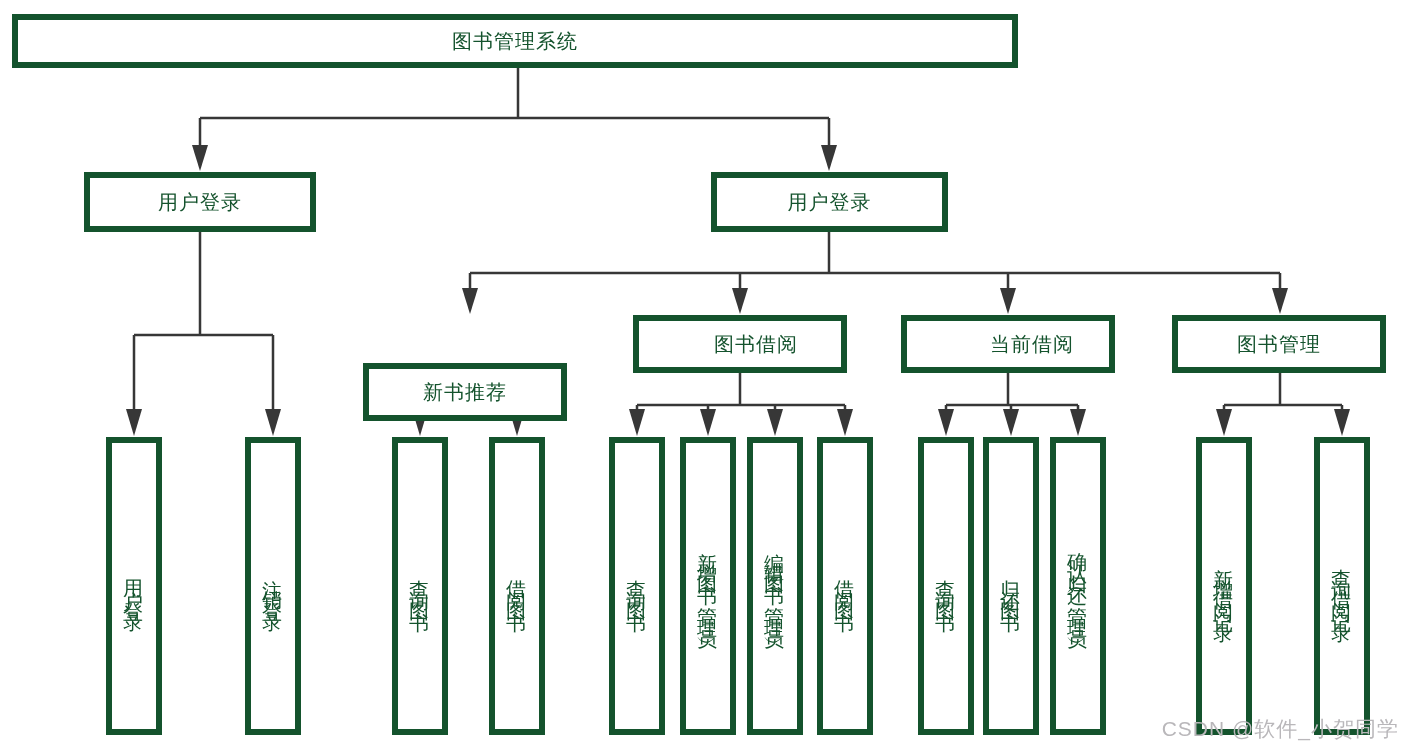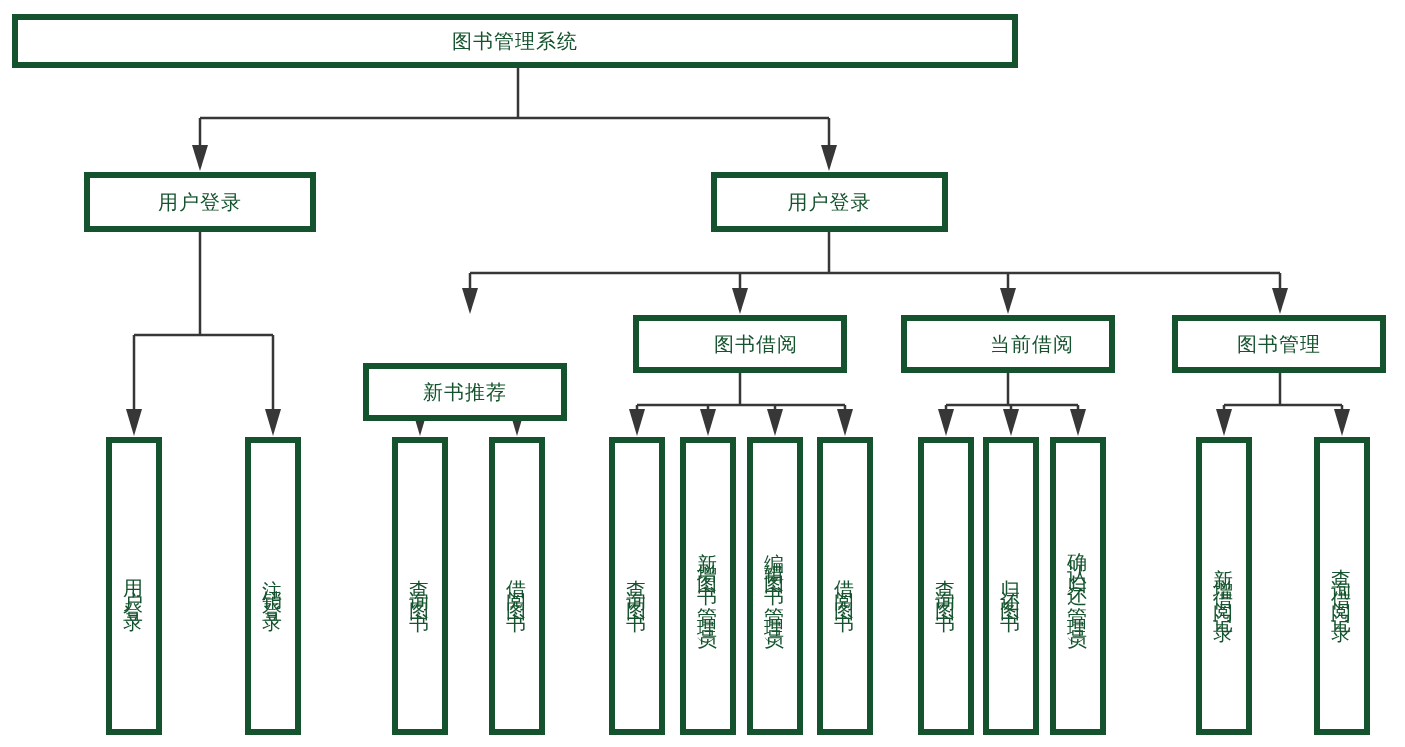--- a/index.html
+++ b/index.html
@@ -175,14 +175,15 @@
     <span class="label">确认归还（管理员）</span>
   </div>
 
   <div class="box v leaf" id="l-rec2-add">
     <span class="label">新增借阅记录</span>
   </div>
   <div class="box v leaf" id="l-rec2-query">
     <span class="label">查询借阅记录</span>
   </div>
 
+  <div id="watermark">CSDN @软件_小贺同学</div>
 
 </div>
 
 </body></html>

